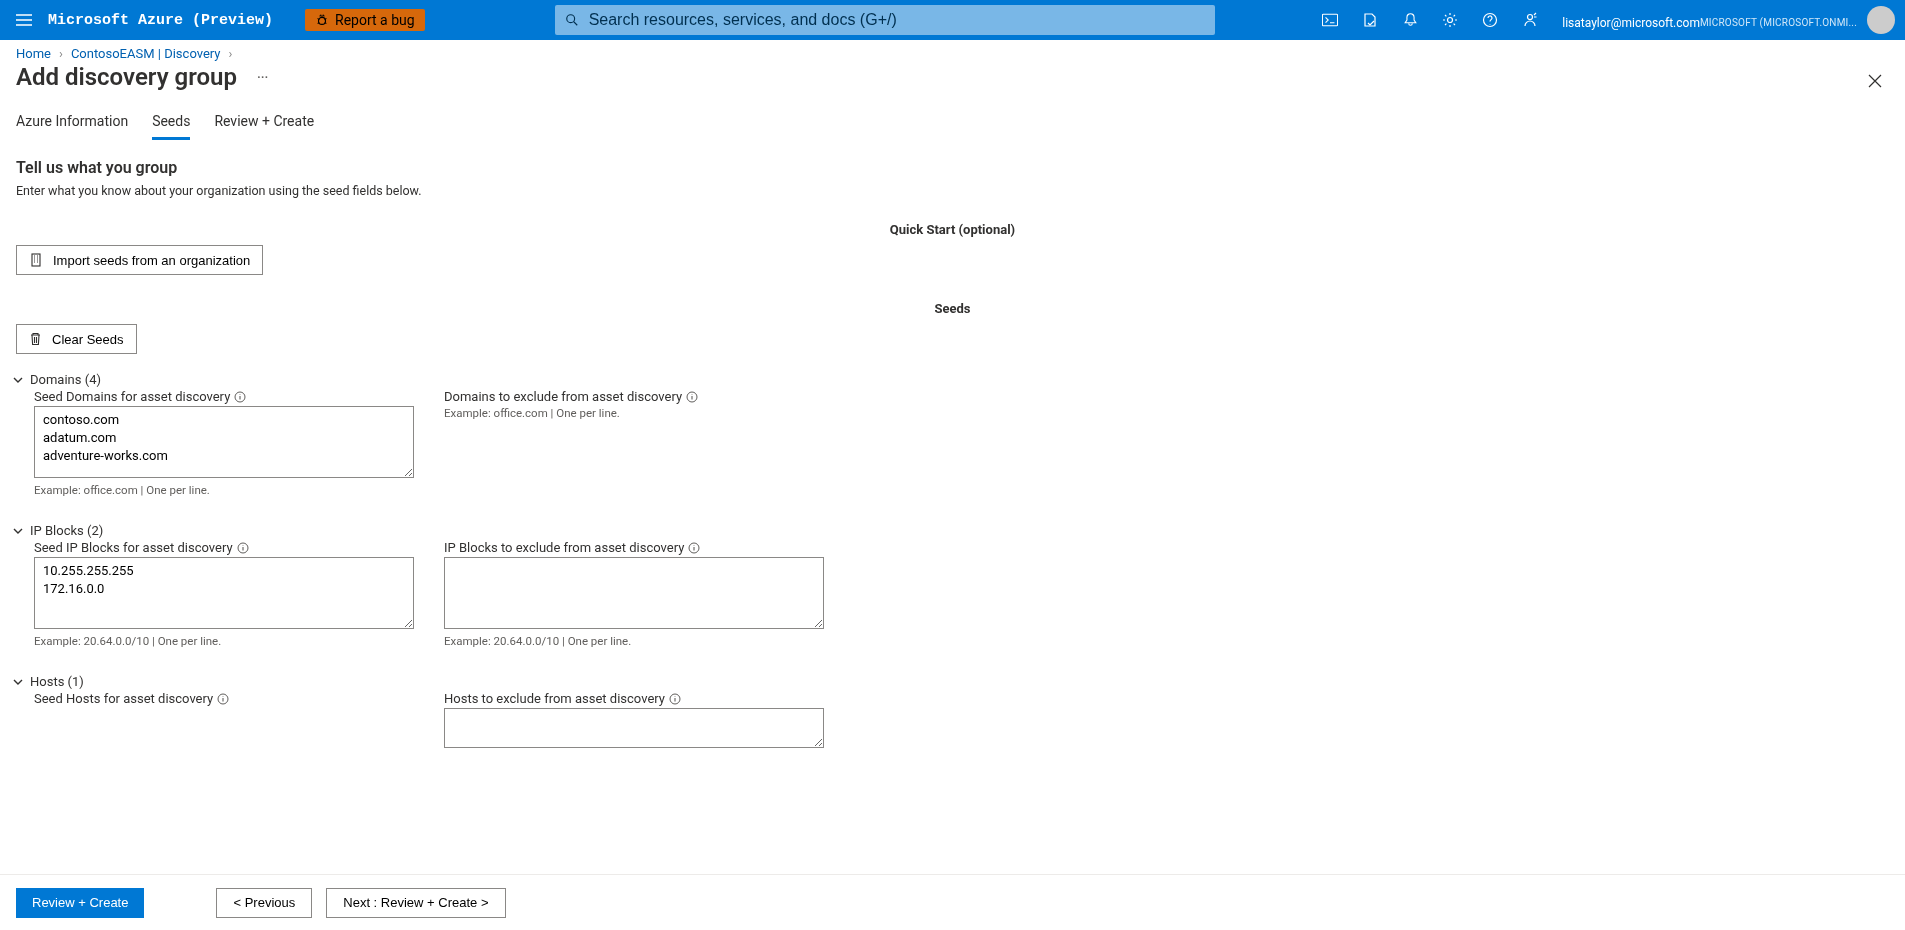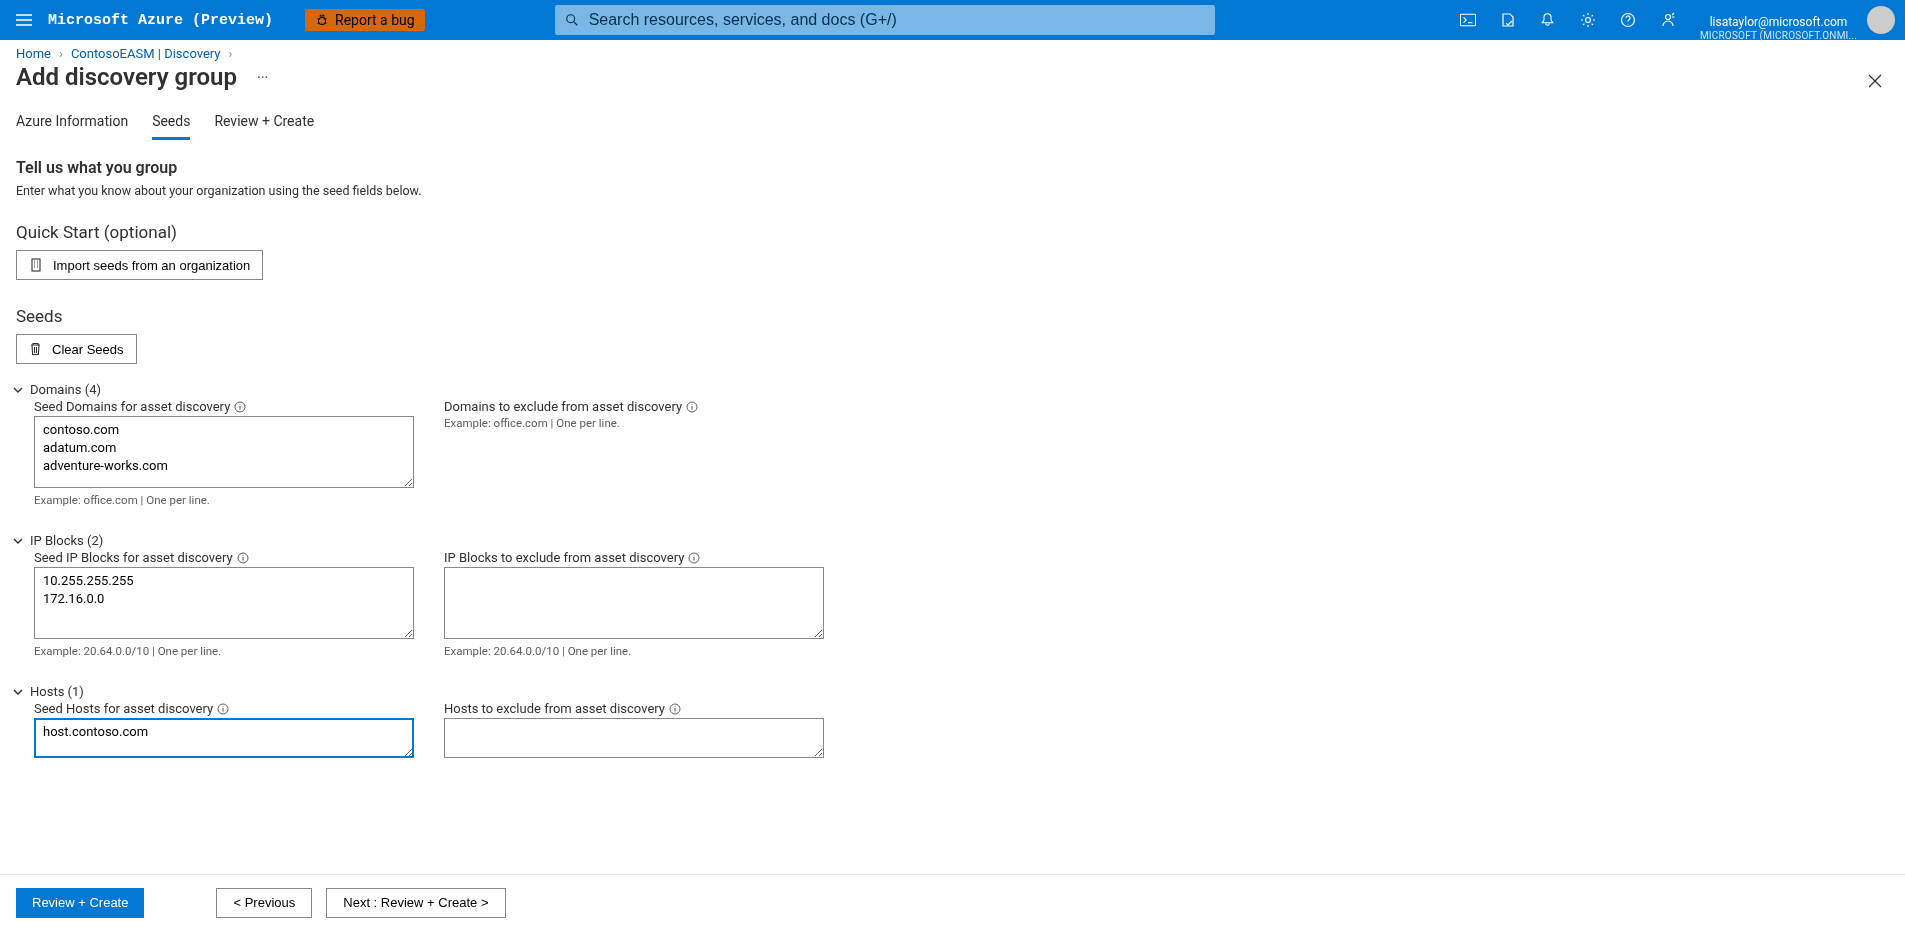--- a/index.html
+++ b/index.html
@@ -12,21 +12,21 @@
   .brand { font-size: 15px; font-weight: 600; padding-right: 32px; white-space: nowrap; font-family: Liberation Mono, monospace; }
   .bug-btn { background: #d6680b; color: #000; font-size: 14px; display: flex; align-items: center; padding: 2px 10px; border-radius: 2px; cursor: pointer; height: 22px; }
   .bug-icon { margin-right: 6px; display: flex; align-items: center; }
   .search-wrap { flex: 0 0 660px; height: 30px; background: #79b7e7; border-radius: 2px; display: flex; align-items: center; padding: 0 10px; margin-left: 60px; }
   .search-icon { margin-right: 8px; display: flex; color: #004578; }
   .search-input { border: none; outline: none; background: transparent; flex: 1; font-size: 16px; color: #003050; }
   .search-input::placeholder { color: #003050; }
   .top-spacer { flex: 1; }
   .top-icons { display: flex; align-items: center; height: 100%; }
   .top-icon { width: 40px; height: 100%; display: flex; align-items: center; justify-content: center; cursor: pointer; }
-  .account { display: flex; flex-direction: column; align-items: center; padding: 17px 6px 0 12px; line-height: 1.1; height: 100%; justify-content: center; }
+  .account { display: flex; flex-direction: row; align-items: flex-start; padding: 17px 6px 0 12px; line-height: 1.1; height: 100%; justify-content: center; }
   .account .email { font-size: 12px; }
   .account .tenant { font-size: 10px; color: #d0e7f8; letter-spacing: 0.2px; }
   .avatar { width: 28px; height: 28px; border-radius: 50%; background: #ccc; margin: 0 10px 0 4px; }
 
   
   .crumbs { display: flex; align-items: center; padding: 6px 16px 2px; font-size: 13px; }
   .crumb-link { color: #0060b0; cursor: pointer; }
   .crumb-chevron { margin: 0 8px; color: #888; }
 
   
@@ -39,21 +39,21 @@
   .tabs { display: flex; border-bottom: 0px; padding: 6px 16px 0; gap: 24px; }
   .tab { padding: 10px 0 8px; cursor: pointer; font-size: 14px; color: #323130; border-bottom: 3px solid transparent; }
   .tab.active { font-weight: 400; border-bottom: 3px solid #0078d4; }
 
   
   .scroll-area { flex: 1; overflow-y: auto; padding: 18px 16px 30px; }
 
   .section-head { font-size: 16px; font-weight: 600; color: #323130; margin-bottom: 6px; }
   .section-sub { font-size: 12.5px; color: #323130; margin-bottom: 24px; }
 
-  .label-bold { font-weight: 400; font-size: 17px; margin-bottom: 8px; }
+  .label-bold { font-weight: 700; font-size: 13px; margin-bottom: 8px; text-align: center; }
   .btn-outline { border: 1px solid #8a8886; background: #fff; display: inline-flex; align-items: center; padding: 4px 12px; font-size: 13px; cursor: pointer; height: 30px; }
   .btn-outline .ico { margin-right: 10px; display: flex; color: #323130; }
   .btn-primary { border: none; background: #0078d4; color: #fff; padding: 0 16px; font-size: 13px; cursor: pointer; height: 30px; }
   .wiz-btn { border: 1px solid #8a8886; background: #fff; padding: 0 16px; font-size: 13px; cursor: pointer; height: 30px; }
 
   .block { margin-bottom: 26px; }
 
   .accordion-head { display: flex; align-items: center; cursor: pointer; margin-bottom: 2px; margin-left: -4px;}
   .chevron-down { margin-right: 6px; display:flex; color:#323130; }
 
@@ -293,22 +293,20 @@
       <div class="col">
         <div class="field-label">
           <span>Seed Hosts for asset discovery</span>
           <span class="info-icon">
             <svg width="12" height="12" viewBox="0 0 12 12">
                 <circle cx="6" cy="6" r="5" fill="none" stroke="#605e5c"></circle>
                 <path d="M6 3.3v.5M6 5v3.5" stroke="#605e5c" stroke-width="1.1"></path>
               </svg>
           </span>
         </div>
-        <textarea class="seed-ta hosts-ta focused" style="">host.contoso.com
-</textarea>
       </div>
       <div class="col">
         <div class="field-label">
           <span>Hosts to exclude from asset discovery</span>
           <span class="info-icon">
             <svg width="12" height="12" viewBox="0 0 12 12">
                 <circle cx="6" cy="6" r="5" fill="none" stroke="#605e5c"></circle>
                 <path d="M6 3.3v.5M6 5v3.5" stroke="#605e5c" stroke-width="1.1"></path>
               </svg>
           </span>

